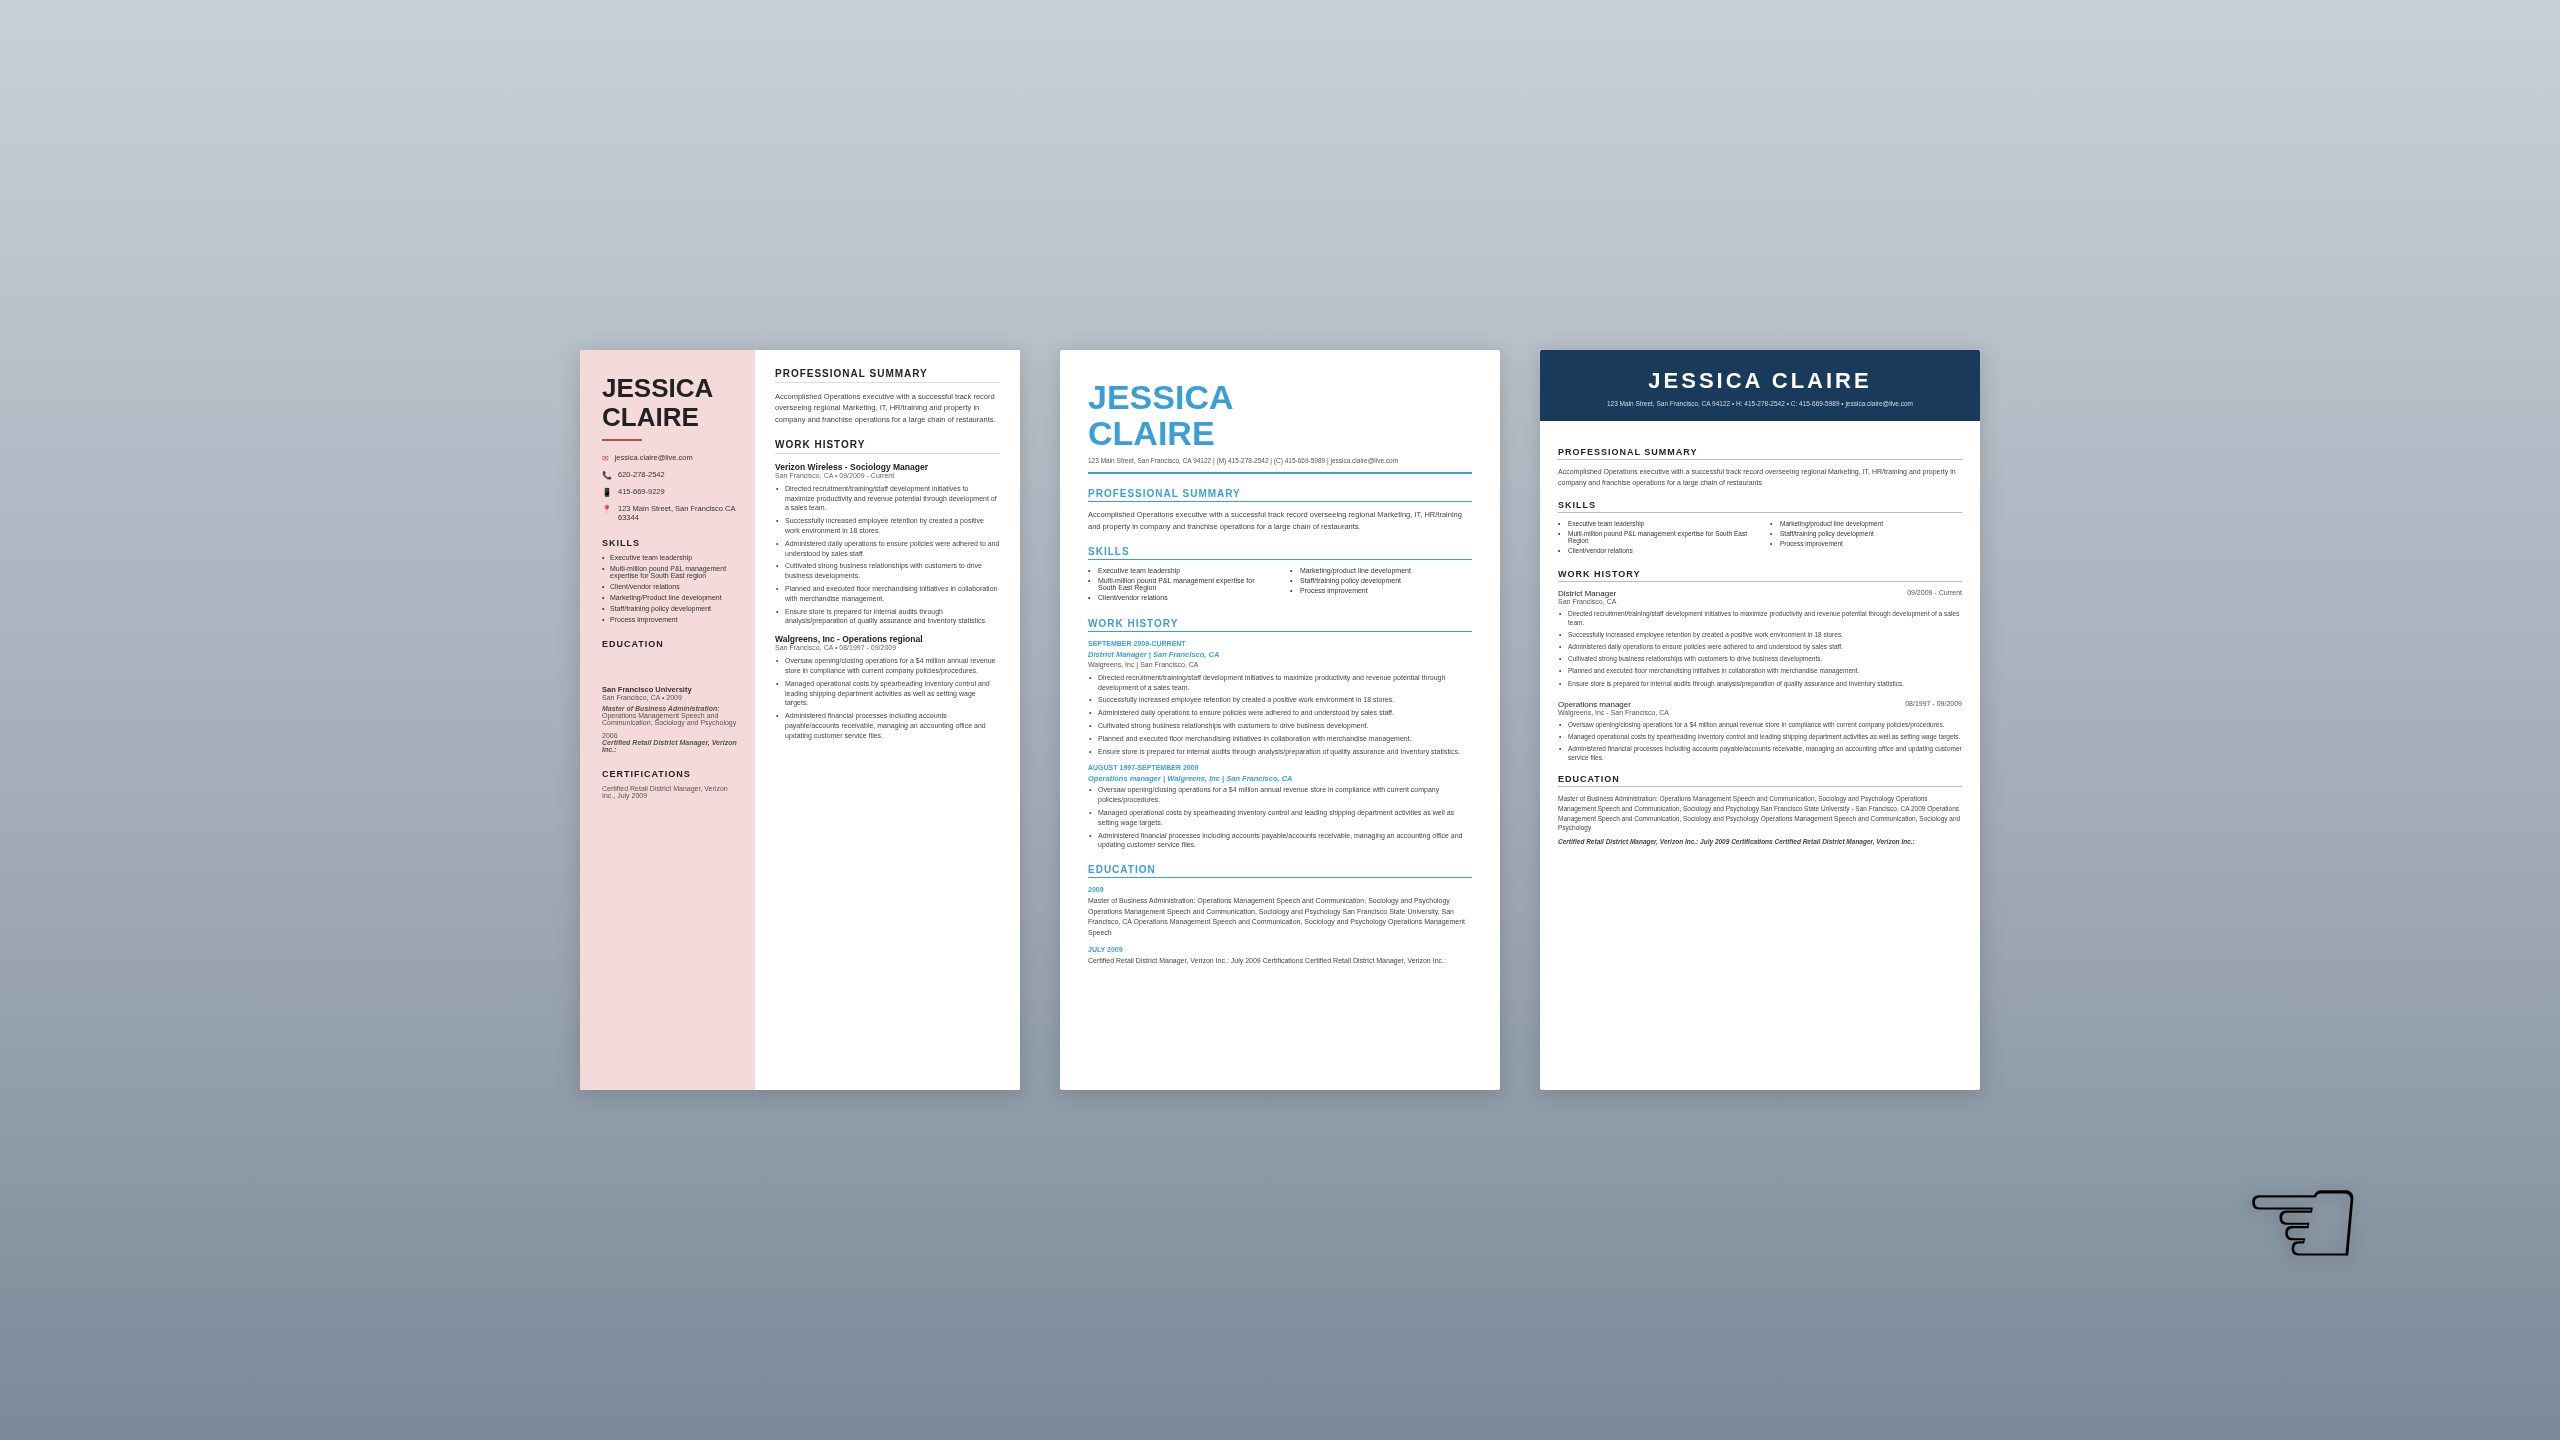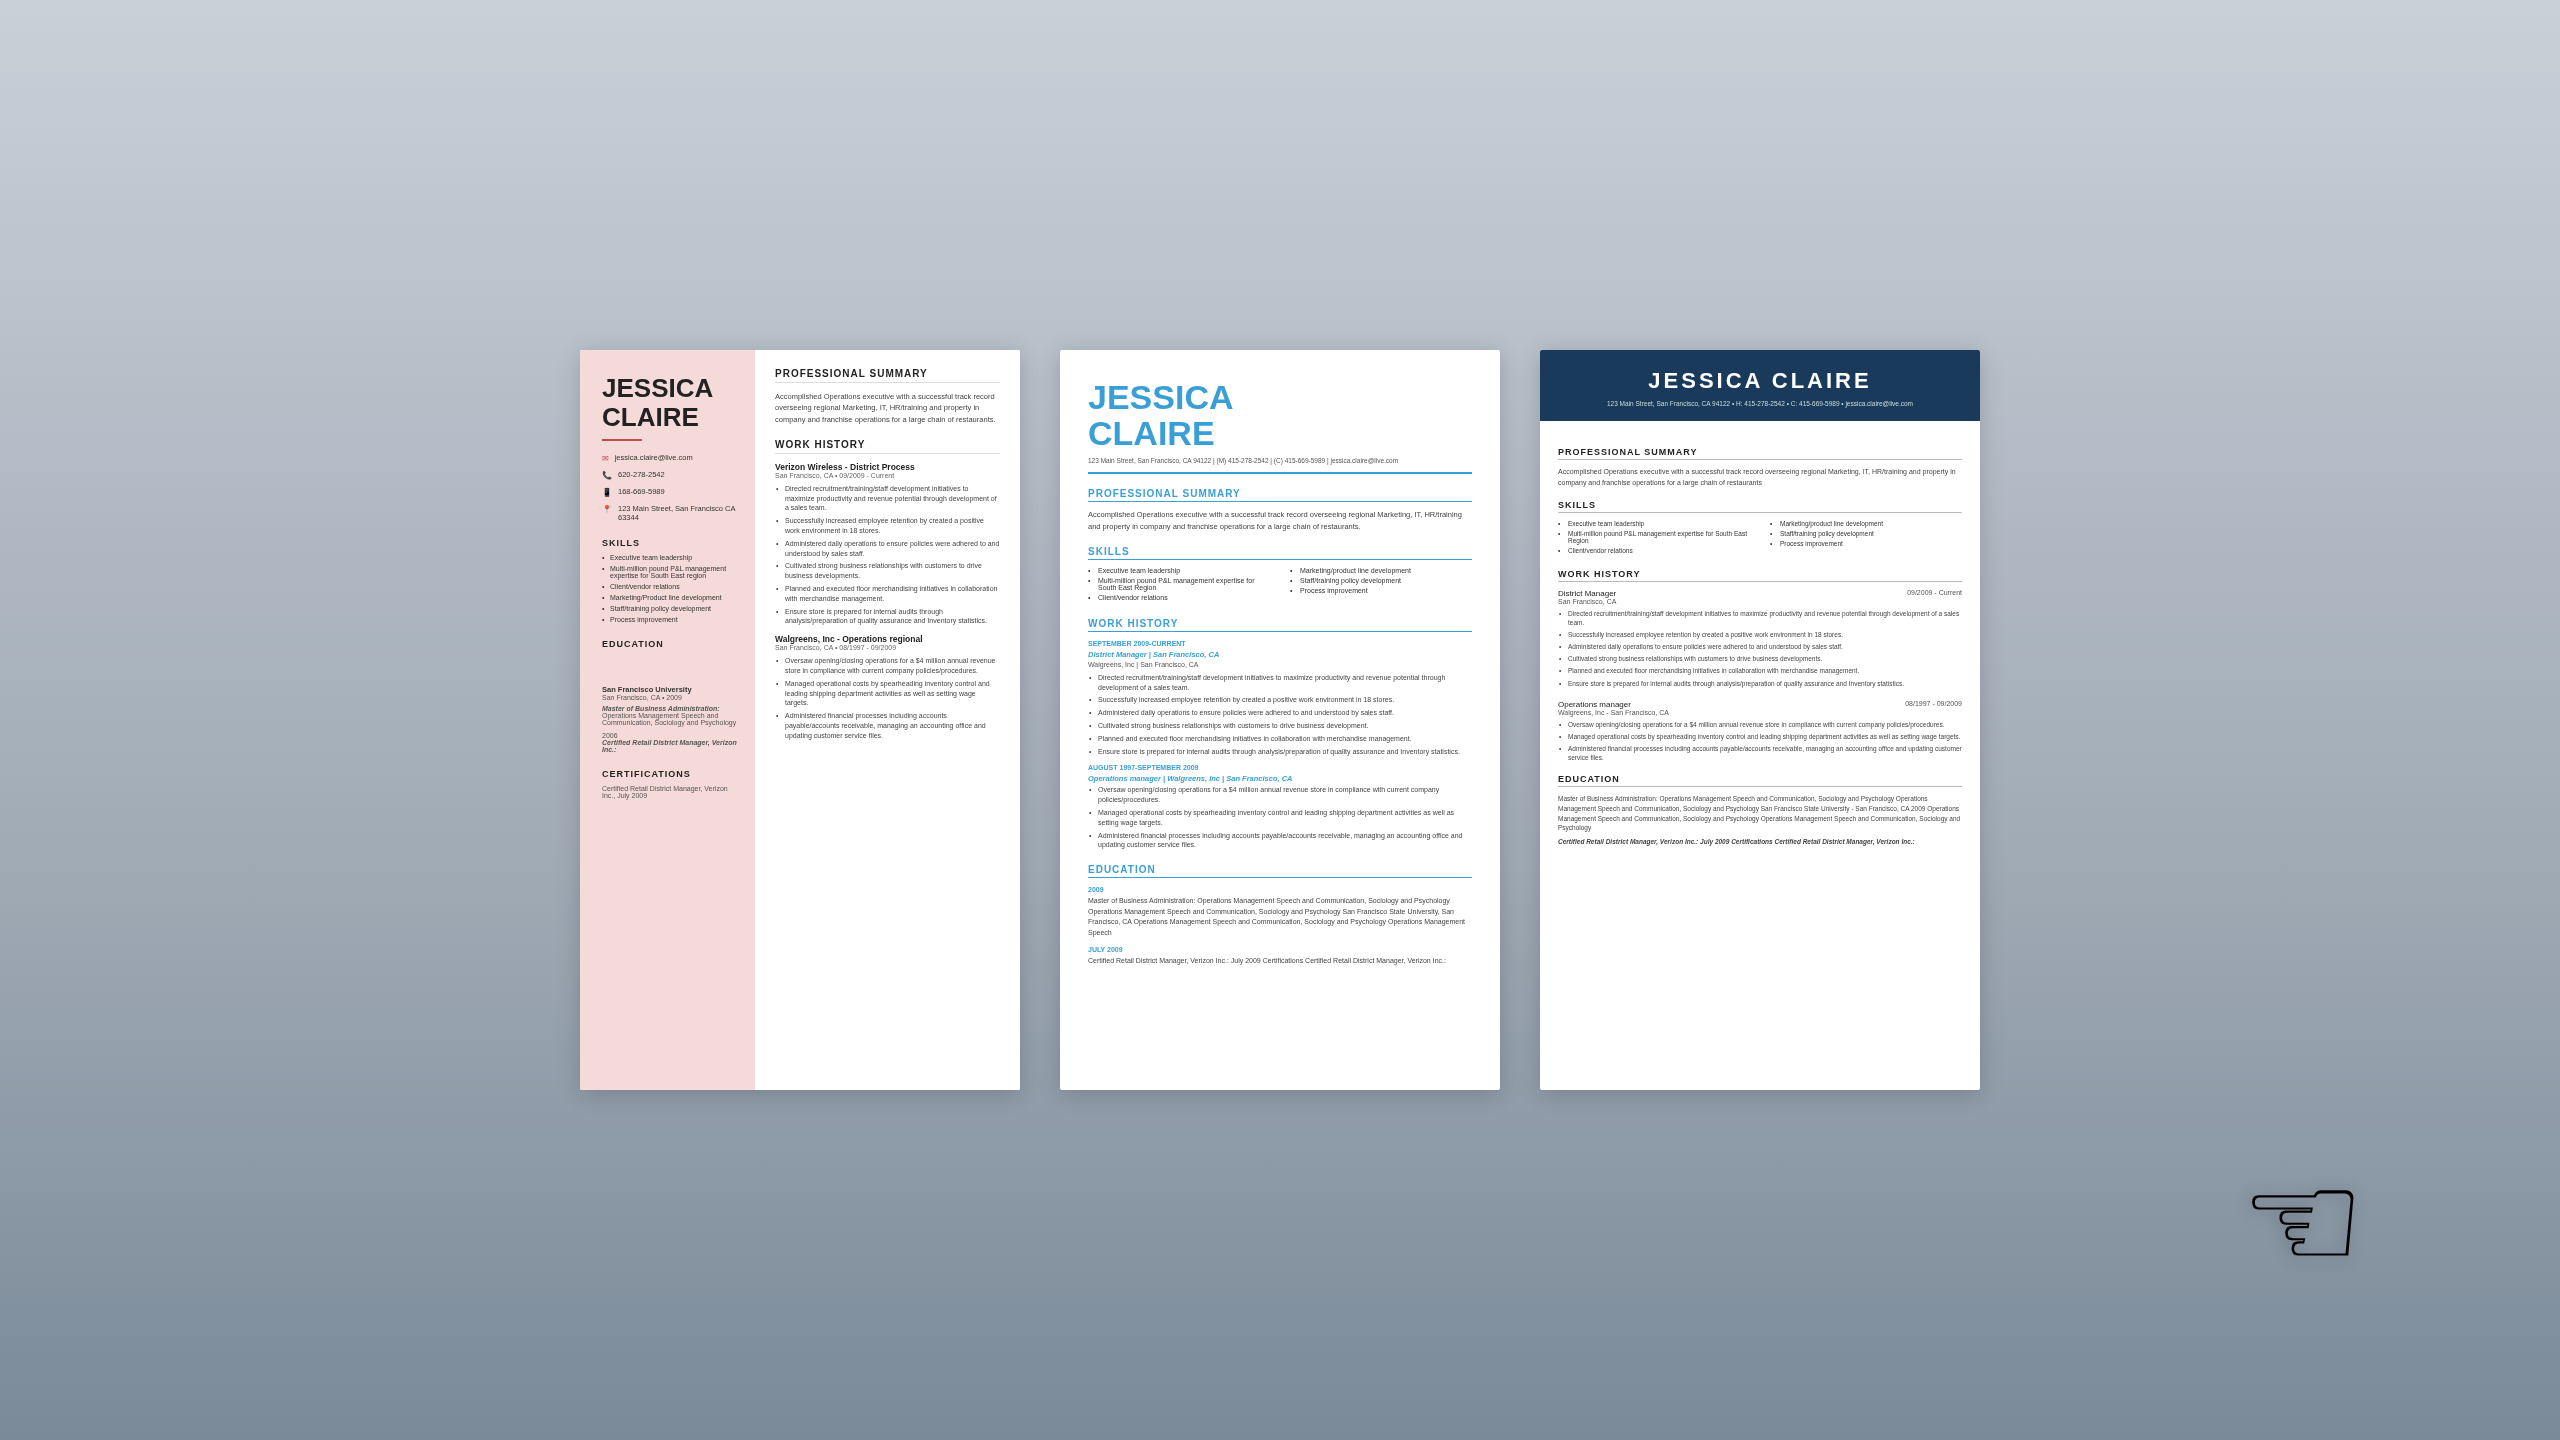--- a/index.html
+++ b/index.html
@@ -375,21 +375,21 @@
         <div class="r1-contact-item">
           <span class="r1-contact-icon">✉</span>
           <span>jessica.claire@live.com</span>
         </div>
         <div class="r1-contact-item">
           <span class="r1-contact-icon">📞</span>
           <span>620-278-2542</span>
         </div>
         <div class="r1-contact-item">
           <span class="r1-contact-icon">📱</span>
-          <span>168-669-5989</span>
+          <span>415-669-9229</span>
         </div>
         <div class="r1-contact-item">
           <span class="r1-contact-icon">📍</span>
           <span>123 Main Street, San Francisco CA 63344</span>
         </div>
 
         <div class="r1-section-title">SKILLS</div>
         <div class="r1-bullet">Executive team leadership</div>
         <div class="r1-bullet">Multi-million pound P&amp;L management expertise for South East region</div>
         <div class="r1-bullet">Client/vendor relations</div>
@@ -408,21 +408,21 @@
         <div class="r1-section-title">CERTIFICATIONS</div>
         <div class="r1-edu-detail">Certified Retail District Manager, Verizon Inc., July 2009</div>
       </div>
 
       <div class="r1-right">
         <div class="r1-section-heading">PROFESSIONAL SUMMARY</div>
         <div class="r1-summary-text">Accomplished Operations executive with a successful track record overseeing regional Marketing, IT, HR/training and property in company and franchise operations for a large chain of restaurants.</div>
 
         <div class="r1-section-heading">WORK HISTORY</div>
 
-        <div class="r1-job-company">Verizon Wireless - District Process</div>
+        <div class="r1-job-company">Verizon Wireless - Sociology Manager</div>
         <div class="r1-job-location">San Francisco, CA • 09/2009 - Current</div>
         <div class="r1-job-bullet">Directed recruitment/training/staff development initiatives to maximize productivity and revenue potential through development of a sales team.</div>
         <div class="r1-job-bullet">Successfully increased employee retention by created a positive work environment in 18 stores.</div>
         <div class="r1-job-bullet">Administered daily operations to ensure policies were adhered to and understood by sales staff.</div>
         <div class="r1-job-bullet">Cultivated strong business relationships with customers to drive business developments.</div>
         <div class="r1-job-bullet">Planned and executed floor merchandising initiatives in collaboration with merchandise management.</div>
         <div class="r1-job-bullet">Ensure store is prepared for internal audits through analysis/preparation of quality assurance and Inventory statistics.</div>
 
         <div class="r1-job-company" style="margin-top:8px;">Walgreens, Inc - Operations regional</div>
         <div class="r1-job-location">San Francisco, CA • 08/1997 - 09/2009</div>

